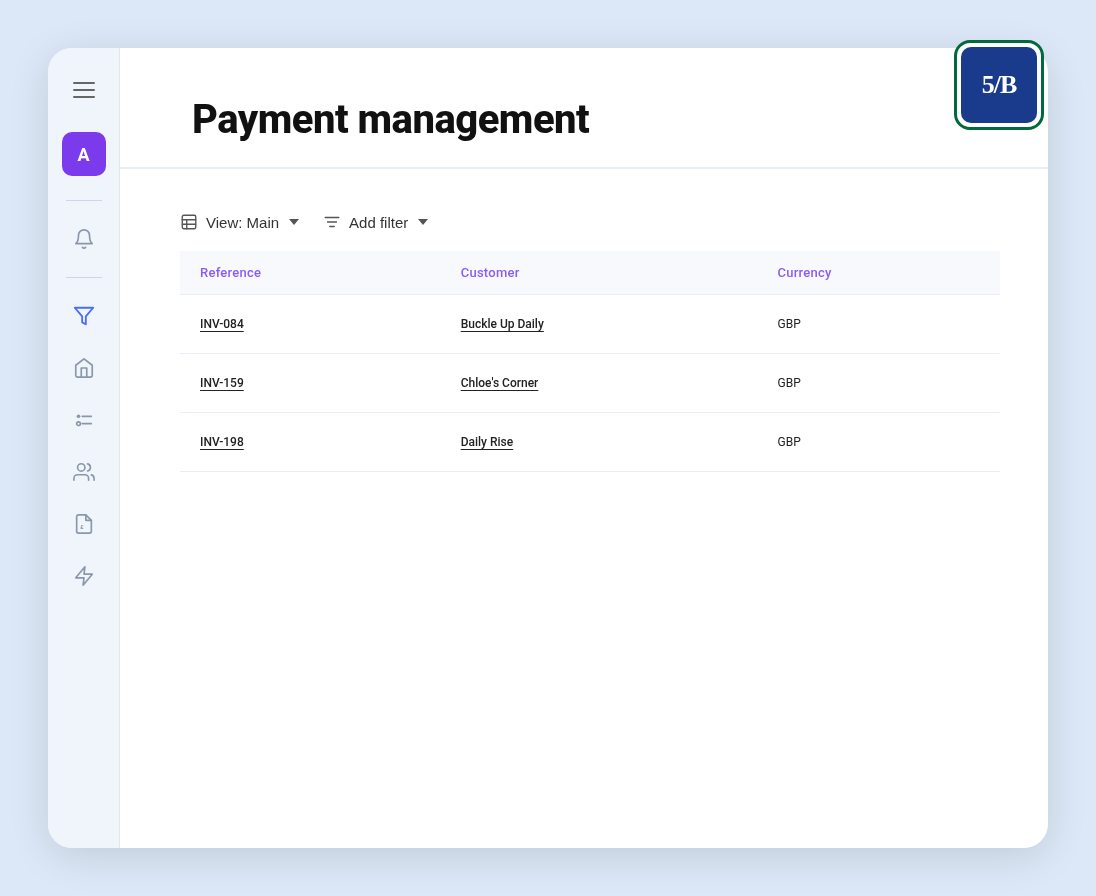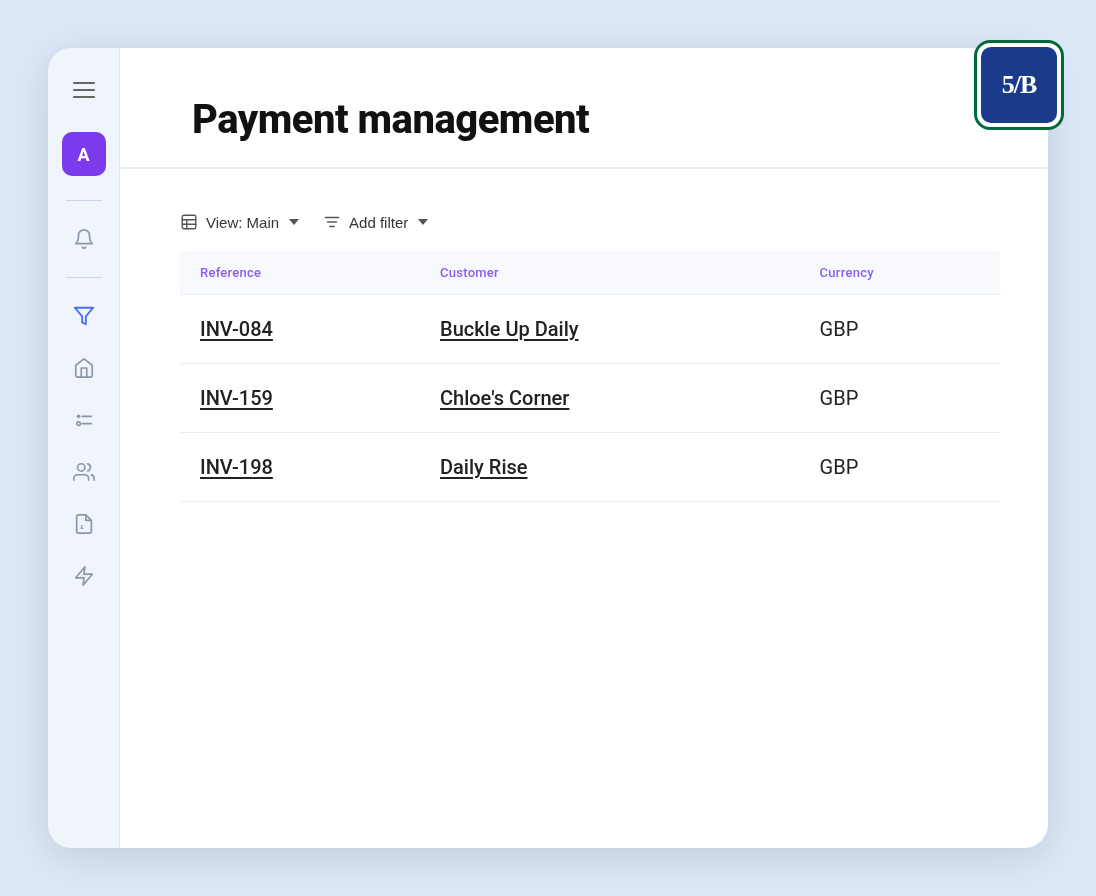--- a/index.html
+++ b/index.html
@@ -11,21 +11,21 @@
       overflow: hidden;
       display: flex;
       align-items: center;
       justify-content: center;
       position: relative;
     }
 
     .brand-logo {
       position: absolute;
       top: 40px;
-      right: 32px;
+      right: 52px;
       width: 90px;
       height: 90px;
       background: #fff;
       border: 3px solid #00693e;
       border-radius: 16px;
       display: flex;
       align-items: center;
       justify-content: center;
       z-index: 10;
       overflow: hidden;
@@ -212,21 +212,21 @@
     .data-table tbody tr {
       border-top: 1px solid #e8eef8;
     }
 
     .data-table tbody tr:last-child {
       border-bottom: 1px solid #e8eef8;
     }
 
     .data-table tbody td {
       padding: 22px 20px;
-      font-size: 20px;
+      font-size: 12px;
       color: #222;
     }
 
     .cell-link {
       color: #222;
       text-decoration: underline;
       text-underline-offset: 3px;
       font-weight: 500;
       cursor: pointer;
     }

